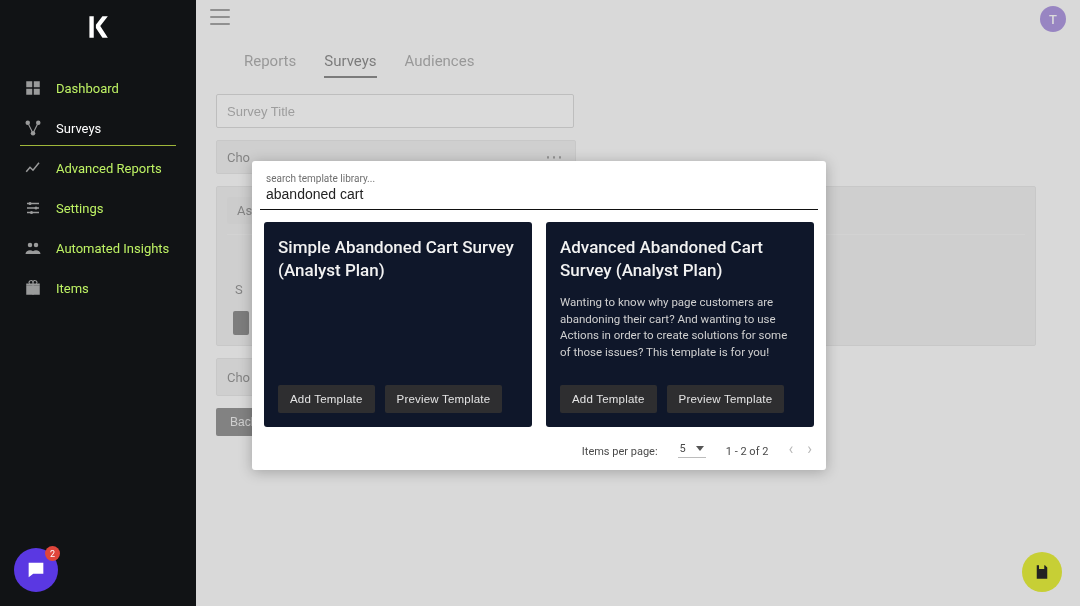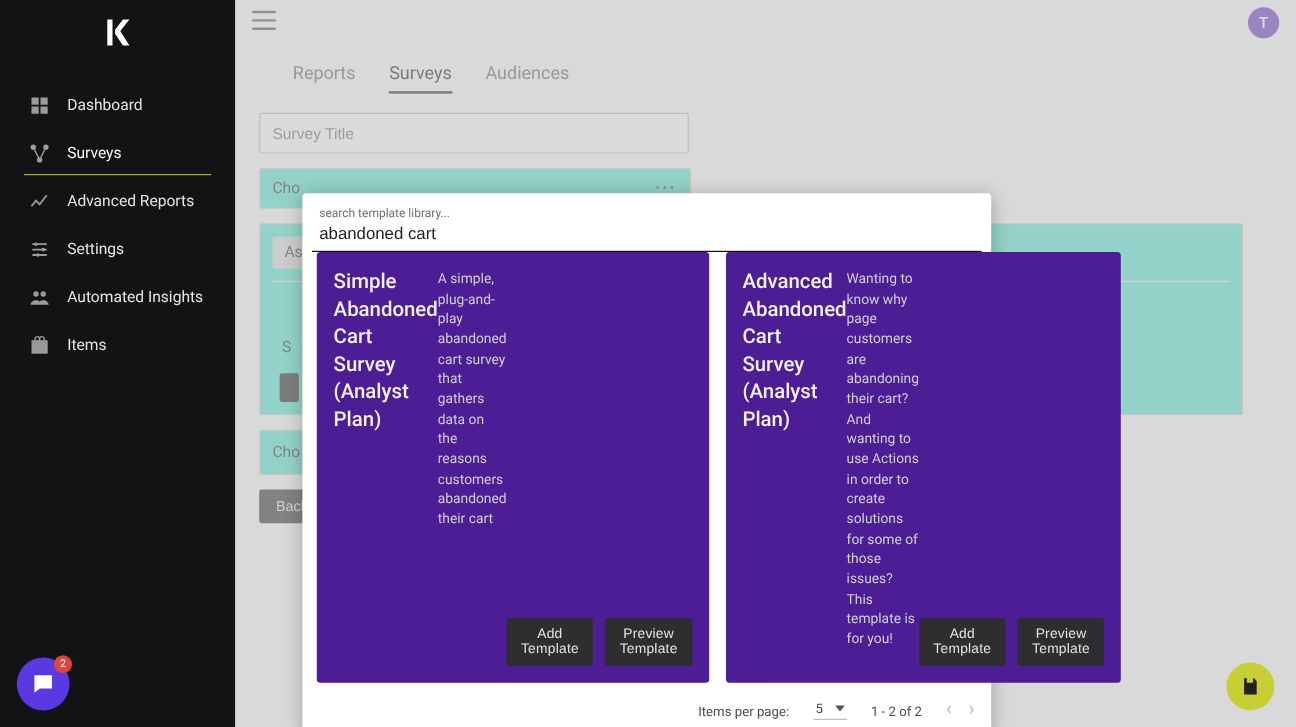--- a/index.html
+++ b/index.html
@@ -3,55 +3,55 @@
 <meta charset="utf-8">
 <style>
   * { box-sizing: border-box; margin: 0; padding: 0; }
   body { font-family: -apple-system, BlinkMacSystemFont, "Segoe UI", Roboto, Helvetica, Arial, sans-serif; width:1080px; height:606px; overflow:hidden; position:relative; background:#fafafa; }
 
   
   .sidebar { position:absolute; left:0; top:0; width:196px; height:606px; background:#111315; color:#e8e8e8; padding-top:14px; }
   .logo { width:26px; height:26px; margin:0 0 28px 84px; }
   .logo svg { display:block; }
   .nav { list-style:none; }
-  .nav li { display:flex; align-items:center; gap:14px; padding:11px 0 11px 24px; font-size:13px; color:#e5e5e5; cursor:pointer; position:relative; }
+  .nav li { display:flex; align-items:center; gap:14px; padding:11px 0 11px 24px; font-size:13px; color:#bef264; cursor:pointer; position:relative; }
   .nav li .ic { width:18px; height:18px; flex:0 0 18px; opacity:.8; }
   .nav li.active { color:#fff; }
   .nav li.active::after { content:""; position:absolute; left:20px; right:20px; bottom:2px; height:1px; background:#9fb63a; }
 
   
   .topbar { position:absolute; left:196px; right:0; top:0; height:34px; display:flex; align-items:center; justify-content:space-between; padding:0 14px; }
   .hamburger { width:20px; height:16px; display:flex; flex-direction:column; justify-content:space-between; cursor:pointer; }
   .hamburger span { height:2px; background:#5a5a5a; border-radius:1px; }
   .avatar { width:26px; height:26px; border-radius:50%; background:#6a40c8; color:#fff; display:flex; align-items:center; justify-content:center; font-size:13px; font-weight:500; cursor:pointer; margin-top:4px; }
 
   
   .main { position:absolute; left:196px; right:0; top:34px; bottom:0; padding:18px 20px 20px 20px; }
   .tabs { display:flex; gap:28px; margin-bottom:16px; margin-left:28px;}
   .tab { font-size:15px; color:#6c6c6c; padding-bottom:6px; cursor:pointer; }
   .tab.active { color:#2b2b2b; border-bottom:2px solid #2b2b2b; }
   .card-stack { display:flex; flex-direction:column; gap:12px; max-width:360px;}
   .field { height:34px; border:1px solid #bfbfbf; border-radius:2px; display:flex; align-items:center; padding:0 10px; color:#0369a1; font-size:13px; background:#fff; width:358px;}
-  .panel { height:34px; border:1px solid #d6d6d6; border-radius:2px; display:flex; align-items:center; justify-content:space-between; padding:0 10px; color:#3c3c3c; font-size:13px; background:#5eead4; }
+  .panel { height:34px; border:1px solid #d6d6d6; border-radius:2px; display:flex; align-items:center; justify-content:space-between; padding:0 10px; color:#3c3c3c; font-size:13px; background:#e5e5e5; }
   .panel.wide { height:160px; width:820px; align-items:flex-start; padding:10px;}
   .panel.tall { height:38px; }
   .btns-row { display:flex; gap:310px; }
   .small-btn { background:#3a3a3a; color:#e6e6e6; border:none; border-radius:2px; padding:7px 14px; font-size:12px; cursor:pointer; }
   .ghost-dots { font-size:18px; letter-spacing:2px; color:#5a5a5a; line-height:1; }
 
   
   .overlay { position:absolute; left:196px; right:0; top:0; bottom:0; background:rgba(190,190,190,0.55); }
 
   
   .modal { position:absolute; left:252px; top:161px; width:574px; background:#fff; border-radius:3px; box-shadow:0 2px 14px rgba(0,0,0,0.25); padding:8px 8px 8px 8px; }
-  .search-wrap { padding:4px 6px 6px 6px; border-bottom:1px solid #111; }
+  .search-wrap { padding:4px 6px 6px 6px; border-bottom:1px solid #111; margin-bottom:12px;}
   .search-label { font-size:10px; color:#6f6f6f; margin-bottom:0px; display:block;}
   .search-input { width:100%; border:none; outline:none; font-size:14px; color:#222; padding:2px 0 0 0; background:transparent;}
   .cards { display:flex; gap:14px; padding:0 4px;}
-  .cardm { flex:1 1 0; background:#4c1d95; color:#e8e8e8; border-radius:3px; padding:14px 14px 14px 14px; display:flex; flex-direction:row; }
+  .cardm { flex:1 1 0; background:#0f172a; color:#e8e8e8; border-radius:3px; padding:14px 14px 14px 14px; display:flex; flex-direction:column; }
   .cardm h3 { font-size:17px; font-weight:500; line-height:1.35; margin-bottom:12px; color:#f2f2f2;}
   .cardm p { font-size:11.5px; line-height:1.45; color:#d0d0d0; margin-bottom:14px; flex-grow:0;}
   .cardm .actions { display:flex; gap:10px; margin-top:auto;}
   .act-btn { background:#2e2e30; color:#e4e4e4; border:none; border-radius:2px; padding:8px 12px; font-size:11.5px; cursor:pointer; letter-spacing:.2px;margin-top:10px;}
   .pager { display:flex; align-items:flex-end; justify-content:flex-end; gap:20px; padding:12px 6px 4px 6px; font-size:11px; color:#4a4a4a; }
   .pager .select { display:flex; align-items:center; gap:10px; border-bottom:1px solid #bcbcbc; padding:2px 2px; cursor:pointer;}
   .pager .select .tri { width:0; height:0; border-left:4px solid transparent; border-right:4px solid transparent; border-top:5px solid #555;}
   .pager .arrows { display:flex; gap:14px; align-items:center;}
   .pager .arrows span { color:#b8b8b8; font-size:16px; cursor:pointer; user-select:none;}
 
@@ -161,21 +161,20 @@
 <div class="overlay"></div>
 
 <div class="modal">
   <div class="search-wrap">
     <label class="search-label">search template library...</label>
     <input class="search-input" value="abandoned cart" style="">
   </div>
   <div class="cards">
     <div class="cardm">
       <h3>Simple Abandoned Cart Survey (Analyst Plan)</h3>
-      <p>A simple, plug-and-play abandoned cart survey that gathers data on the reasons customers abandoned their cart</p>
       <div class="actions">
         <button class="act-btn">Add Template</button>
         <button class="act-btn">Preview Template</button>
       </div>
     </div>
     <div class="cardm">
       <h3>Advanced Abandoned Cart Survey (Analyst Plan)</h3>
       <p>Wanting to know why page customers are abandoning their cart? And wanting to use Actions in order to create solutions for some of those issues? This template is for you!</p>
       <div class="actions">
         <button class="act-btn">Add Template</button>

